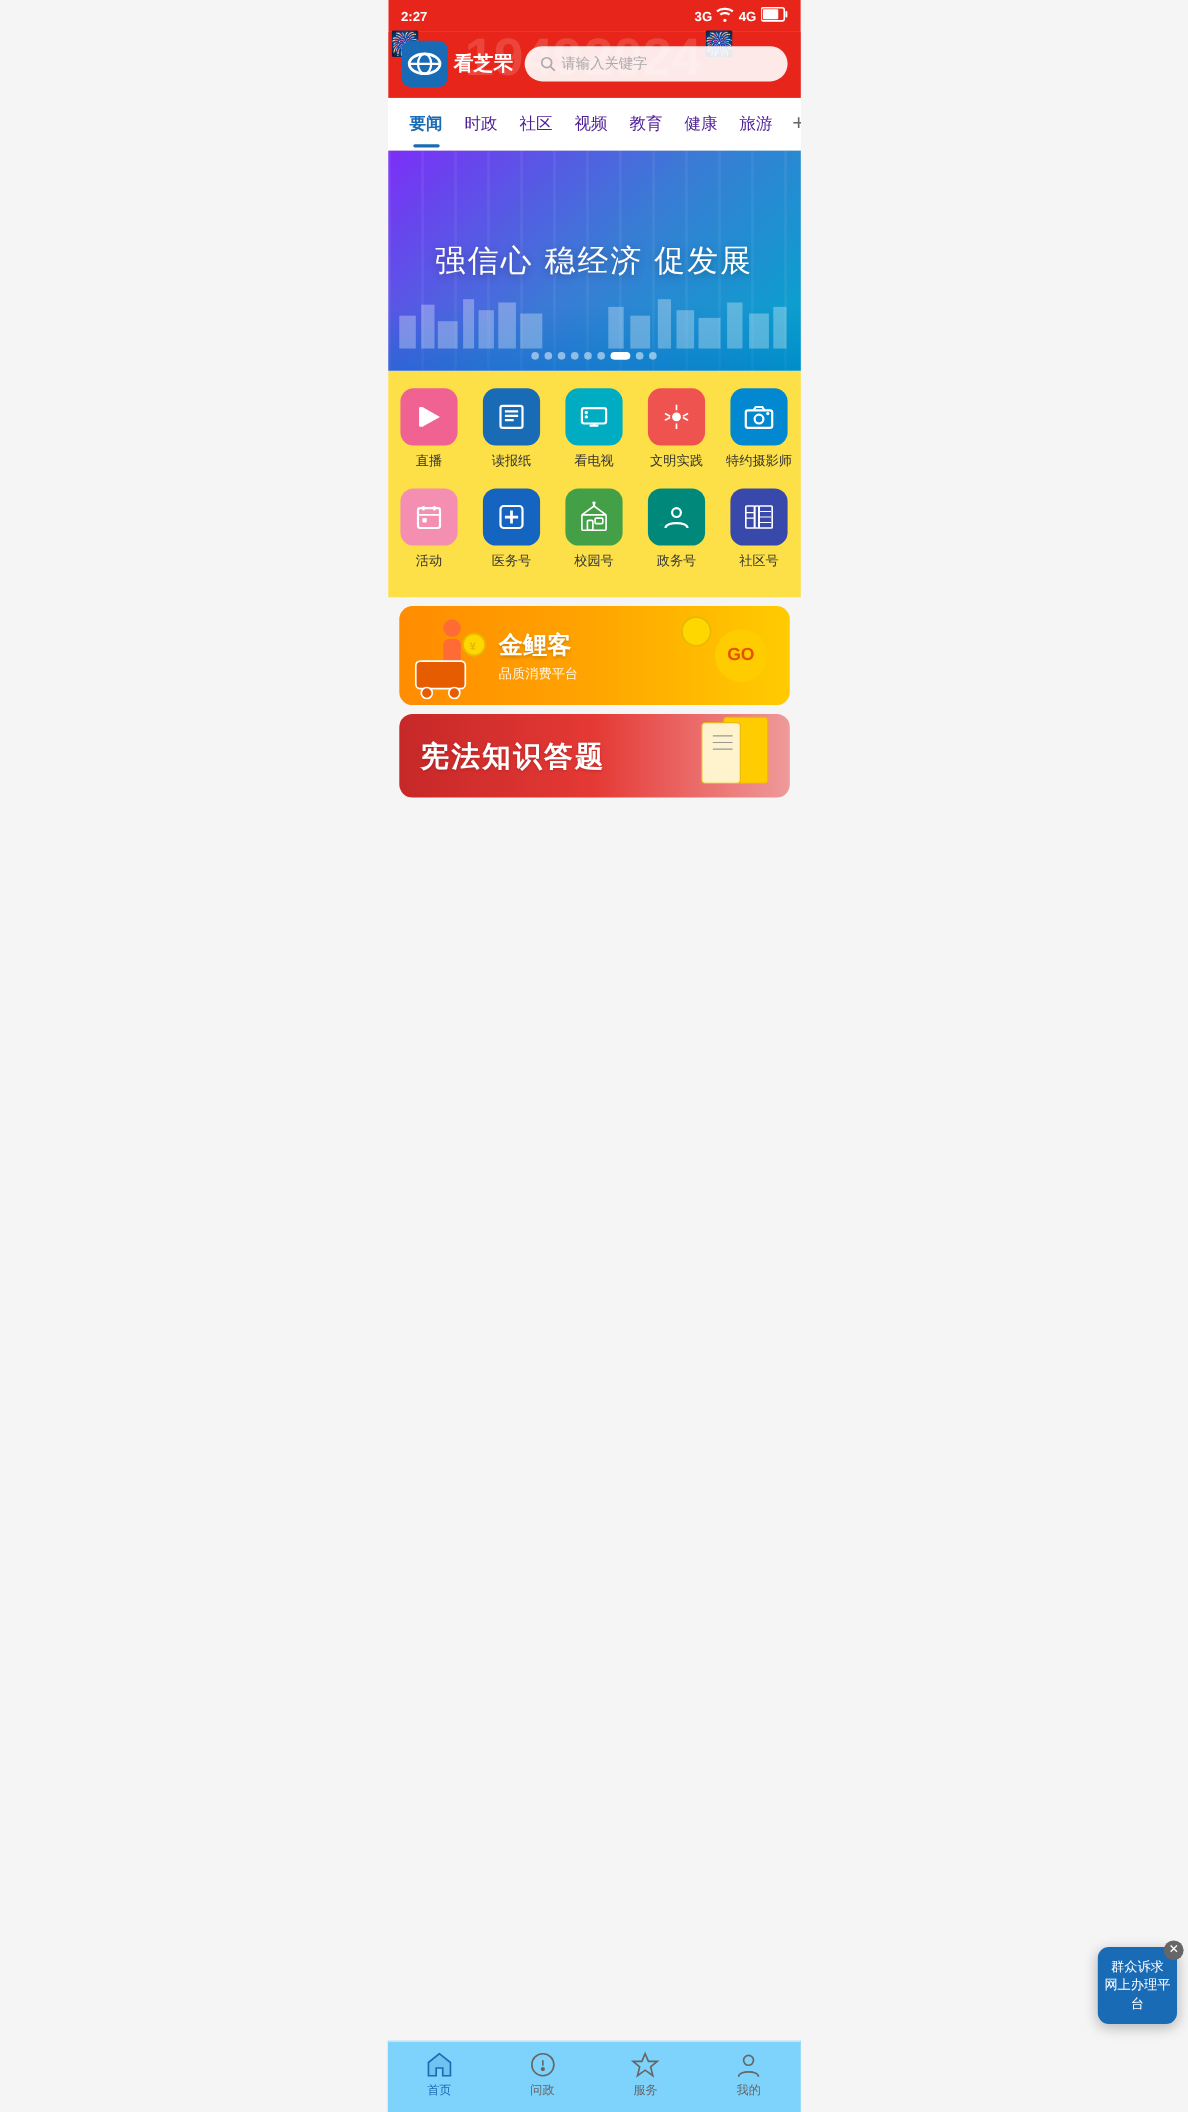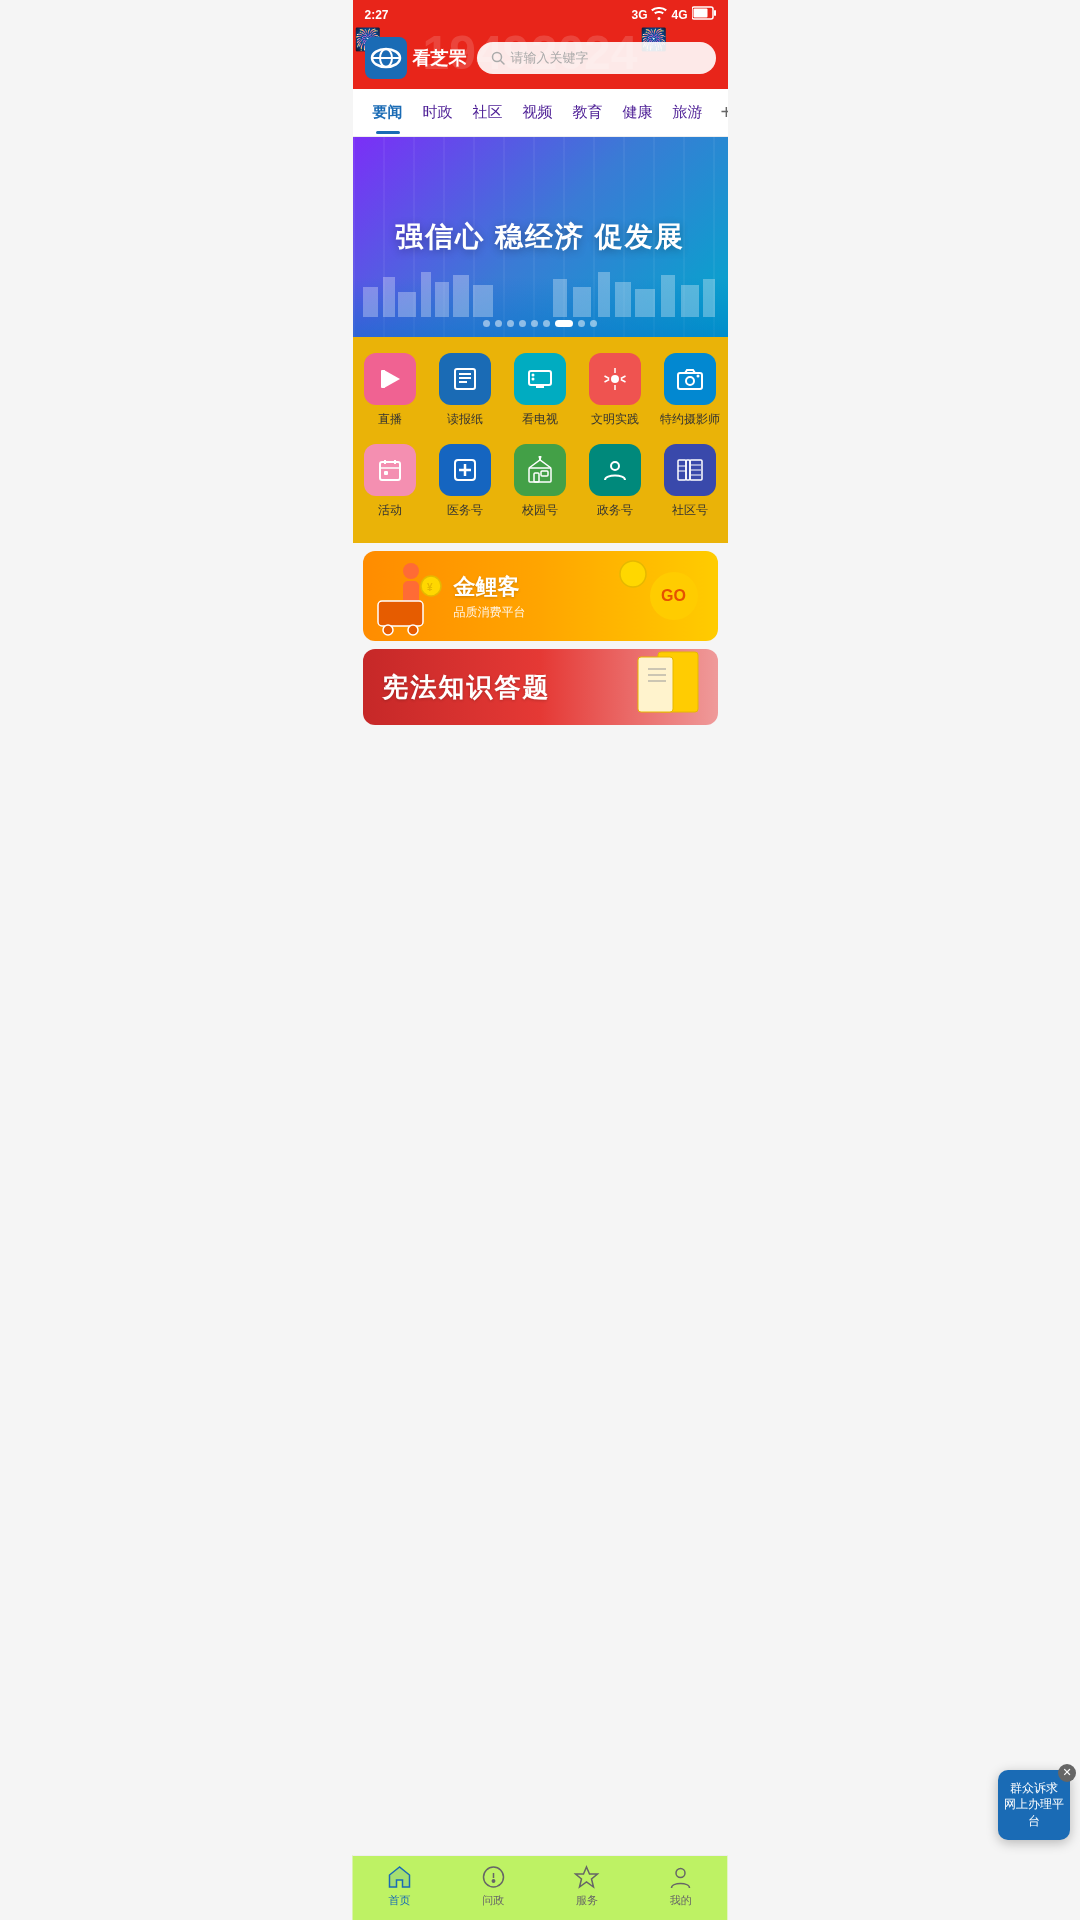--- a/index.html
+++ b/index.html
@@ -152,21 +152,21 @@
       position: absolute;
       bottom: 0;
       left: 0;
       right: 0;
       height: 60px;
       background: linear-gradient(to top, rgba(0,100,200,0.4), transparent);
     }
     .banner-text {
       color: white;
       font-size: 28px;
-      font-weight: 700;
+      font-weight: 400;
       text-shadow: 0 2px 8px rgba(0,0,0,0.3);
       z-index: 1;
       text-align: right;
       letter-spacing: 2px;
     }
     .banner-dots {
       position: absolute;
       bottom: 10px;
       left: 50%;
       transform: translateX(-50%);
@@ -180,21 +180,21 @@
       background: rgba(255,255,255,0.5);
     }
     .dot.active {
       background: white;
       width: 18px;
       border-radius: 4px;
     }
 
     
     .icon-grid {
-      background: #eab308;
+      background: #fde047;
       padding: 16px 0 8px;
     }
     .icon-row {
       display: flex;
       justify-content: space-around;
       margin-bottom: 16px;
     }
     .icon-item {
       display: flex;
       flex-direction: column;
@@ -318,21 +318,21 @@
       cursor: pointer;
     }
 
     
     .bottom-nav {
       position: fixed;
       bottom: 0;
       left: 50%;
       transform: translateX(-50%);
       width: 375px;
-      background: #bef264;
+      background: #7dd3fc;
       border-top: 1px solid #eee;
       display: flex;
       justify-content: space-around;
       padding: 8px 0 12px;
       z-index: 100;
     }
     .bottom-nav-item {
       display: flex;
       flex-direction: column;
       align-items: center;

